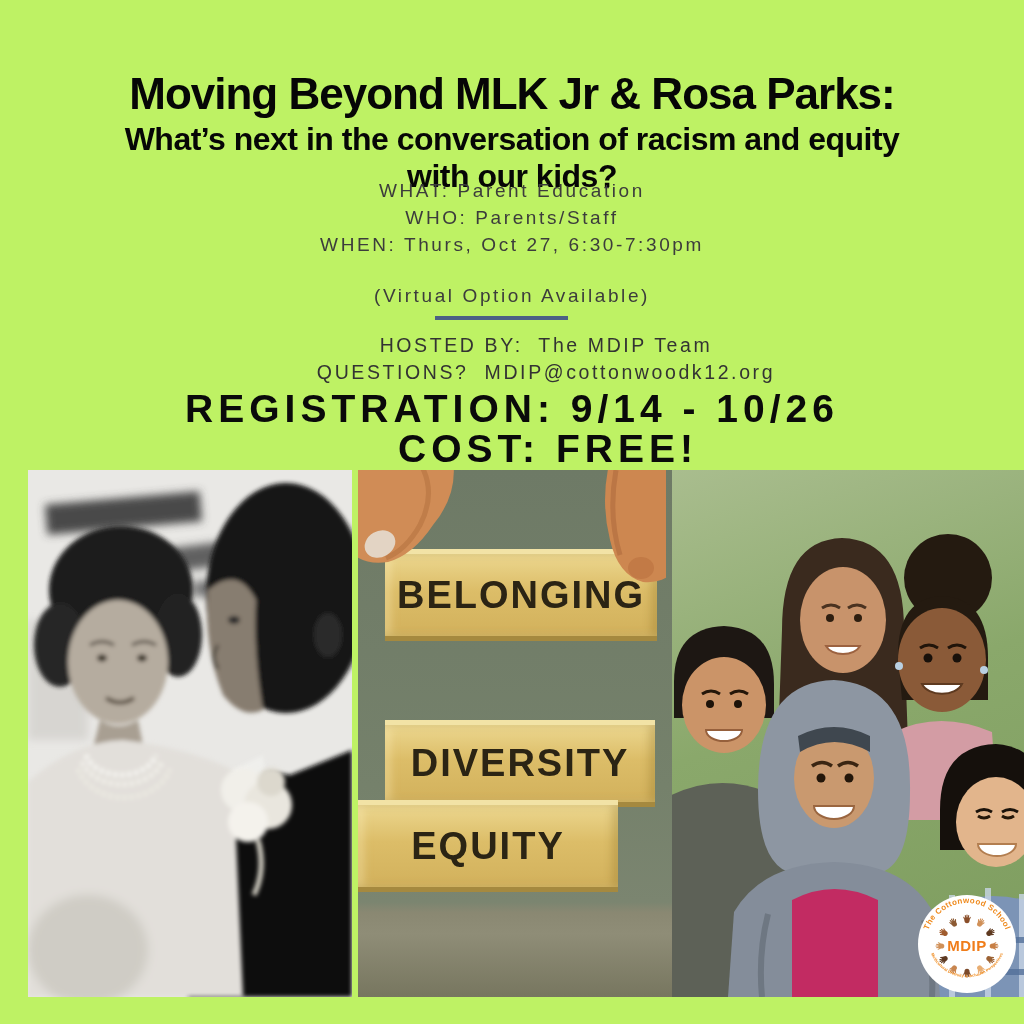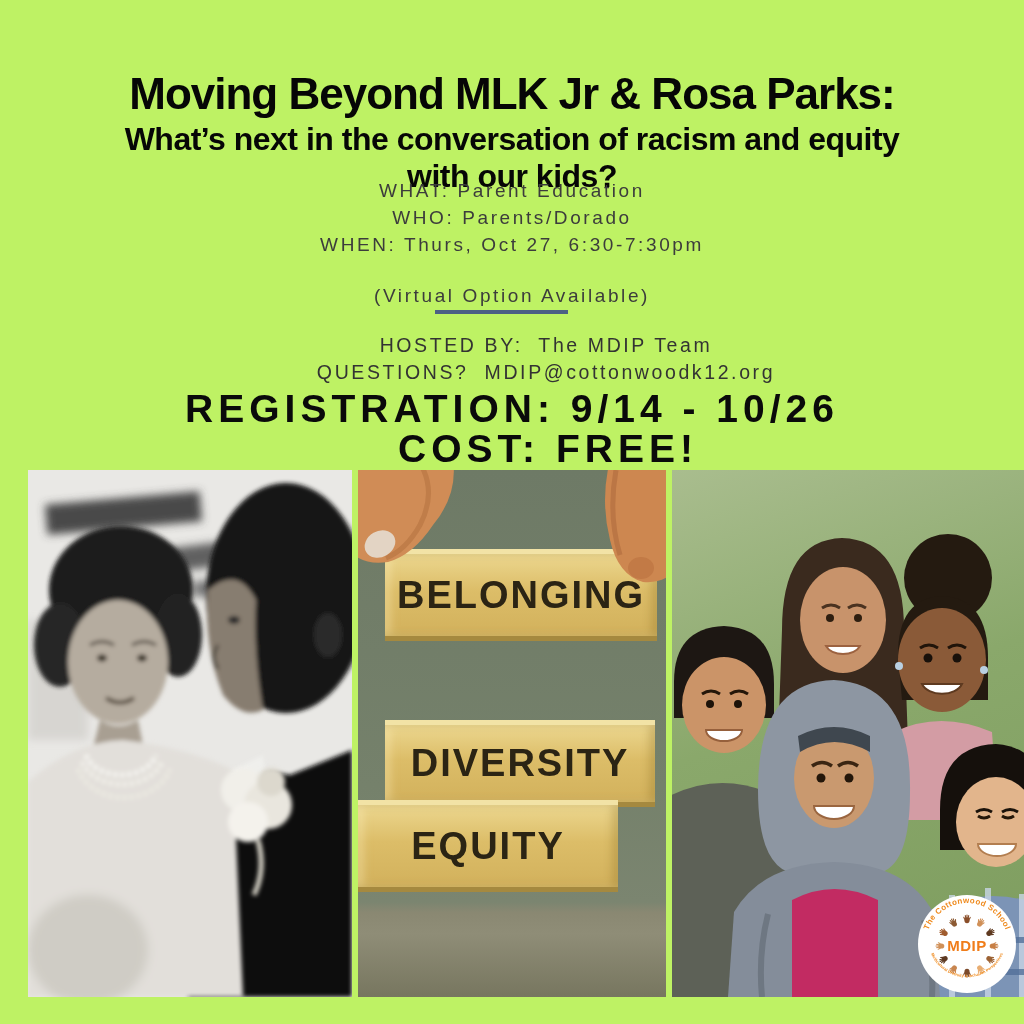--- a/index.html
+++ b/index.html
@@ -18,38 +18,38 @@
   }
   
   .details{
     position:absolute;left:0;top:177px;width:1024px;text-align:center;
     font-size:19px;font-weight:400;color:#3c3c3c;letter-spacing:2.6px;line-height:27px;
   }
   .virtual-note{
     position:absolute;left:0;top:285px;width:1024px;text-align:center;
     font-size:19px;font-weight:400;color:#3c3c3c;letter-spacing:2.6px;
   }
-  .virtual-note .ul{border-bottom:4px solid #4d6184;padding-bottom:4px;}
+  .virtual-note .ul{border-bottom:4px solid #4d6184;padding-bottom:10px;}
   .hosted,.questions{
     position:absolute;left:0;width:1024px;text-align:center;white-space:pre;
     font-size:19.5px;font-weight:400;color:#333;letter-spacing:2.6px;padding-left:34px;
   }
   .hosted{top:334px;}
   .questions{top:361px;}
   .registration,.cost{
     position:absolute;left:0;width:1024px;text-align:center;
     font-weight:700;color:#0a0a0a;letter-spacing:5px;font-size:39px;
   }
   .registration{top:387px;}
   .cost{top:427px;padding-left:36px;}
   
   .photos{position:absolute;left:0;top:470px;width:1024px;height:527px;}
   .photo{position:absolute;top:0;height:527px;overflow:hidden;}
   .photo-left{left:28px;width:324px;background:#e9e8e5;}
-  .photo-mid{left:358px;width:308px;background:linear-gradient(180deg,#6e7a66 0%,#75816b 60%,#7b8570 82%,#8a8872 84%,#8f8d77 88%,#77765f 100%);}
+  .photo-mid{left:358px;width:308px;background:linear-gradient(180deg,#6e7a66 0%,#75816b 60%,#7b8570 82%,#8a8872 84%,#8f8d77 88%,#77765f 100%);padding-left:16px;}
   .photo-right{left:672px;width:352px;background:linear-gradient(160deg,#a9bd8e 0%,#8aa86b 45%,#7d9c5e 100%);}
   .photo svg.scene{display:block;filter:blur(0.7px);}
   
   .block{
     position:absolute;display:flex;align-items:center;justify-content:center;
     background:linear-gradient(180deg,#ecd78f 0%,#dcbd68 45%,#d2b15c 100%);
     border-top:5px solid #f2e3a6;border-bottom:5px solid #a5893f;
     box-shadow:inset -6px 0 8px rgba(120,90,20,.25), inset 6px 0 8px rgba(255,240,190,.35);
     font-weight:700;font-size:38px;letter-spacing:2px;color:#2b2414;
   }
@@ -65,21 +65,21 @@
 </head>
 <body>
 
 <div class="flyer">
 
   <h1 class="title">Moving Beyond MLK Jr &amp; Rosa Parks:</h1>
   <h2 class="subtitle">What’s next in the conversation of racism and equity with our kids?</h2>
 
   <div class="details">
     <div>WHAT: Parent Education</div>
-    <div>WHO: Parents/Dorado</div>
+    <div>WHO: Parents/Staff</div>
     <div>WHEN: Thurs, Oct 27, 6:30-7:30pm</div>
   </div>
 
   <div class="virtual-note"><span>(Virtu</span><span class="ul">al Option Av</span><span>ailable)</span></div>
 
   <div class="hosted">HOSTED BY:  The MDIP Team</div>
   <div class="questions">QUESTIONS?  MDIP@cottonwoodk12.org</div>
   <div class="registration">REGISTRATION: 9/14 - 10/26</div>
   <div class="cost">COST: FREE!</div>
 

